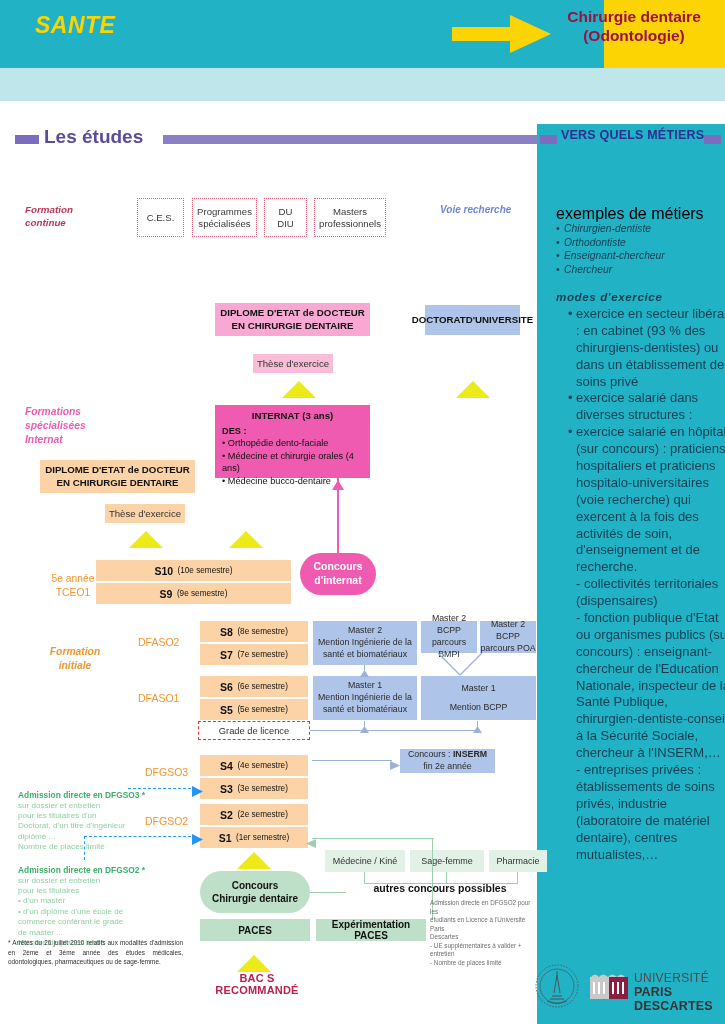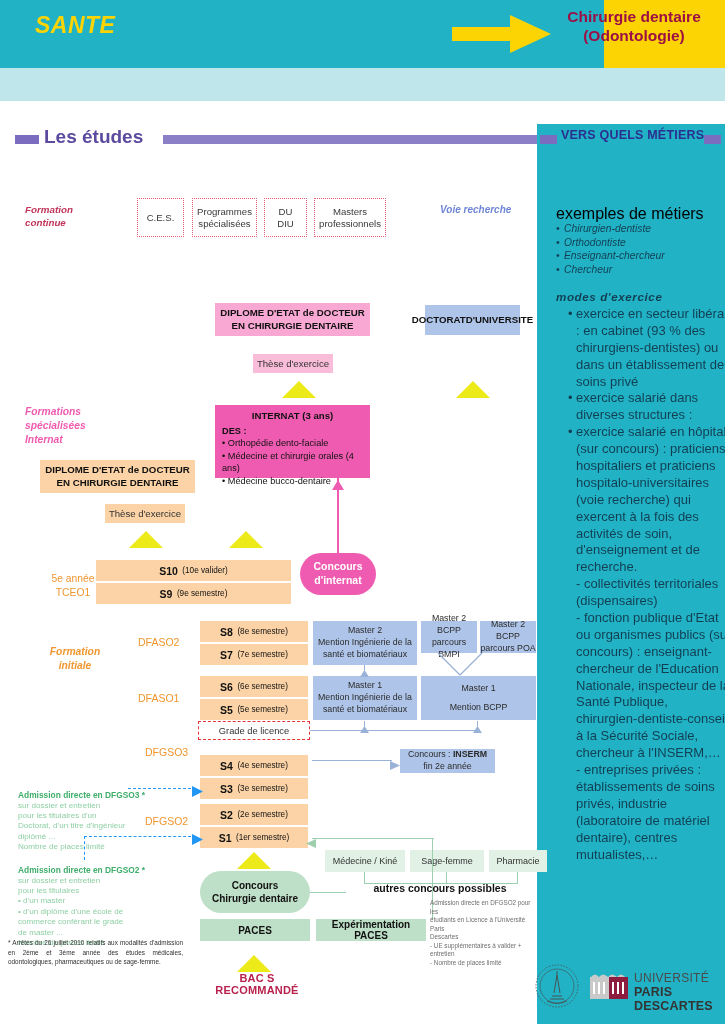--- a/index.html
+++ b/index.html
@@ -207,21 +207,21 @@
   <span>DIPLOME D'ETAT de DOCTEUR</span>
   <span>EN CHIRURGIE DENTAIRE</span>
 </div>
 <div class="abs box orange-box" style="left:105px;top:504px;width:80px;height:19px;font-size:9.6px;color:#333;">
   <span>Thèse d'exercice</span>
 </div>
 <div class="abs tri" style="left:129px;top:531px;"></div>
 <div class="abs tri" style="left:229px;top:531px;"></div>
 
 <div class="abs box orange-box" style="left:96px;top:560px;width:195px;height:21px;">
-  <span class="sem-strong">S10</span>&nbsp;<span class="sem-small">(10e valider)</span>
+  <span class="sem-strong">S10</span>&nbsp;<span class="sem-small">(10e semestre)</span>
 </div>
 <div class="abs box orange-box" style="left:96px;top:583px;width:195px;height:21px;">
   <span class="sem-strong">S9</span>&nbsp;<span class="sem-small">(9e semestre)</span>
 </div>
 
 <div class="abs code-orange" style="left:138px;top:636px;">DFASO2</div>
 <div class="abs box orange-box" style="left:200px;top:621px;width:108px;height:21px;">
   <span class="sem-strong">S8</span>&nbsp;<span class="sem-small">(8e semestre)</span>
 </div>
 <div class="abs box orange-box" style="left:200px;top:644px;width:108px;height:21px;">
@@ -233,21 +233,21 @@
   <span class="sem-strong">S6</span>&nbsp;<span class="sem-small">(6e semestre)</span>
 </div>
 <div class="abs box orange-box" style="left:200px;top:699px;width:108px;height:21px;">
   <span class="sem-strong">S5</span>&nbsp;<span class="sem-small">(5e semestre)</span>
 </div>
 
 <div class="abs box" style="left:198px;top:721px;width:112px;height:19px;border:1.6px dashed #e23434;background:#fff;font-size:9.3px;color:#333;">
   <span>Grade de licence</span>
 </div>
 
-<div class="abs code-orange" style="left:145px;top:746px;">DFGSO3</div>
+<div class="abs code-orange" style="left:145px;top:766px;">DFGSO3</div>
 <div class="abs box orange-box" style="left:200px;top:755px;width:108px;height:21px;">
   <span class="sem-strong">S4</span>&nbsp;<span class="sem-small">(4e semestre)</span>
 </div>
 <div class="abs box orange-box" style="left:200px;top:778px;width:108px;height:21px;">
   <span class="sem-strong">S3</span>&nbsp;<span class="sem-small">(3e semestre)</span>
 </div>
 
 <div class="abs code-orange" style="left:145px;top:815px;">DFGSO2</div>
 <div class="abs box orange-box" style="left:200px;top:804px;width:108px;height:21px;">
   <span class="sem-strong">S2</span>&nbsp;<span class="sem-small">(2e semestre)</span>

